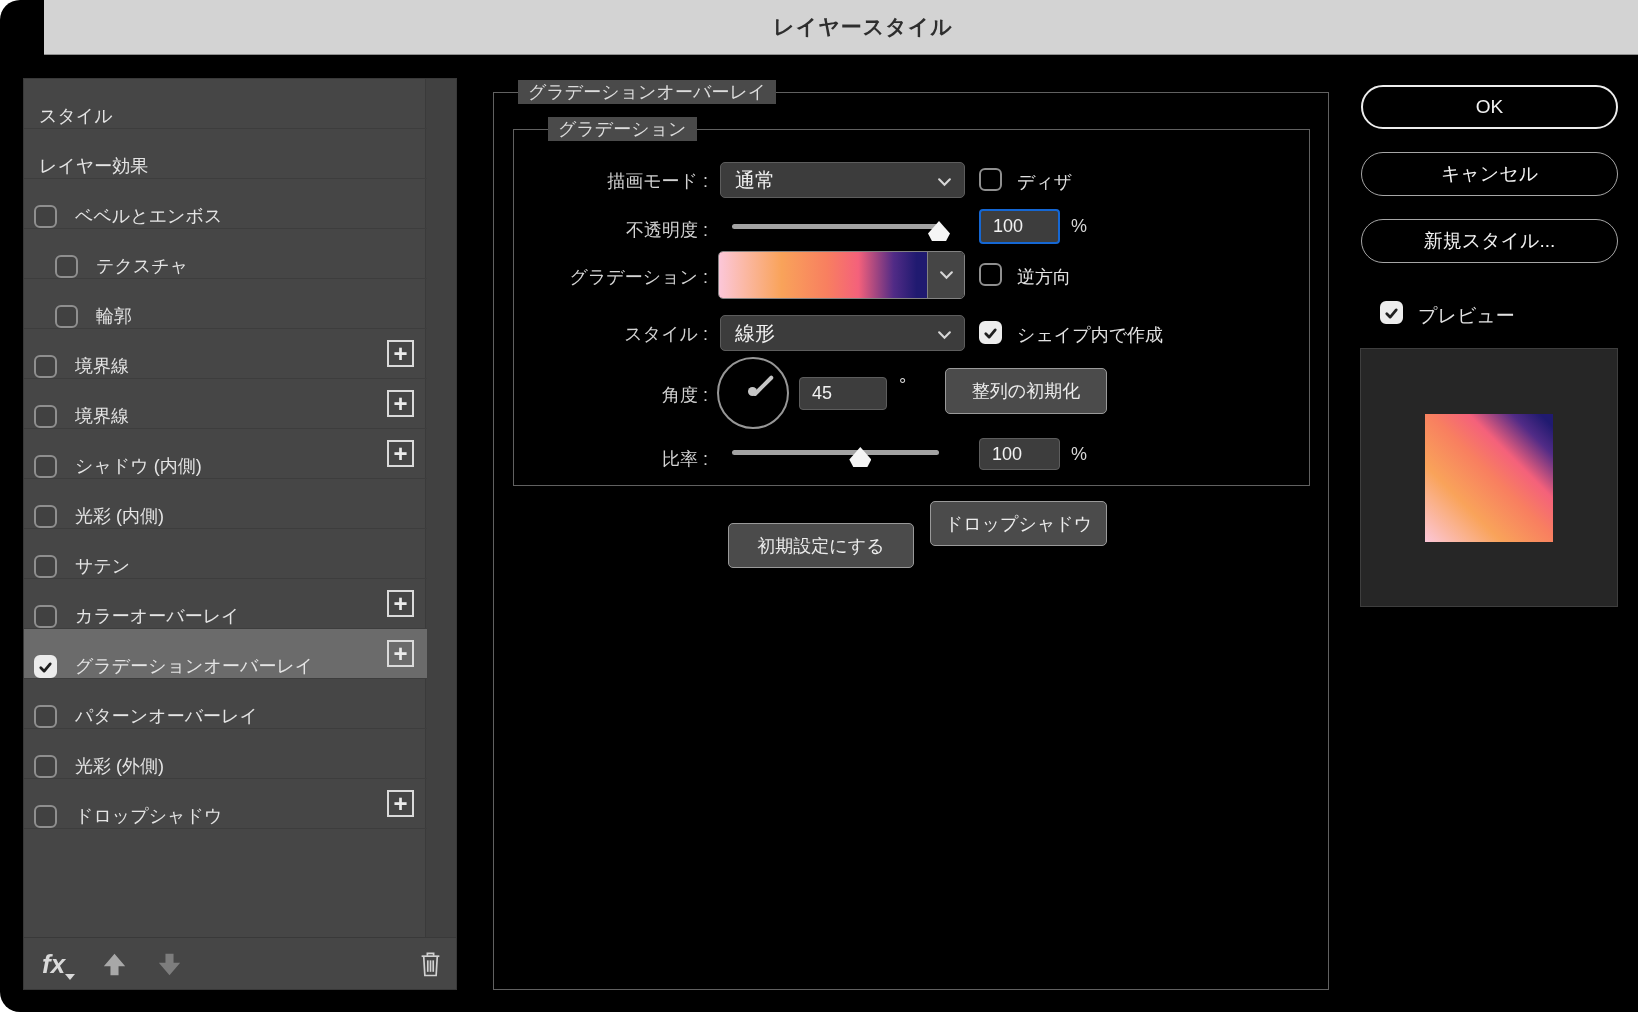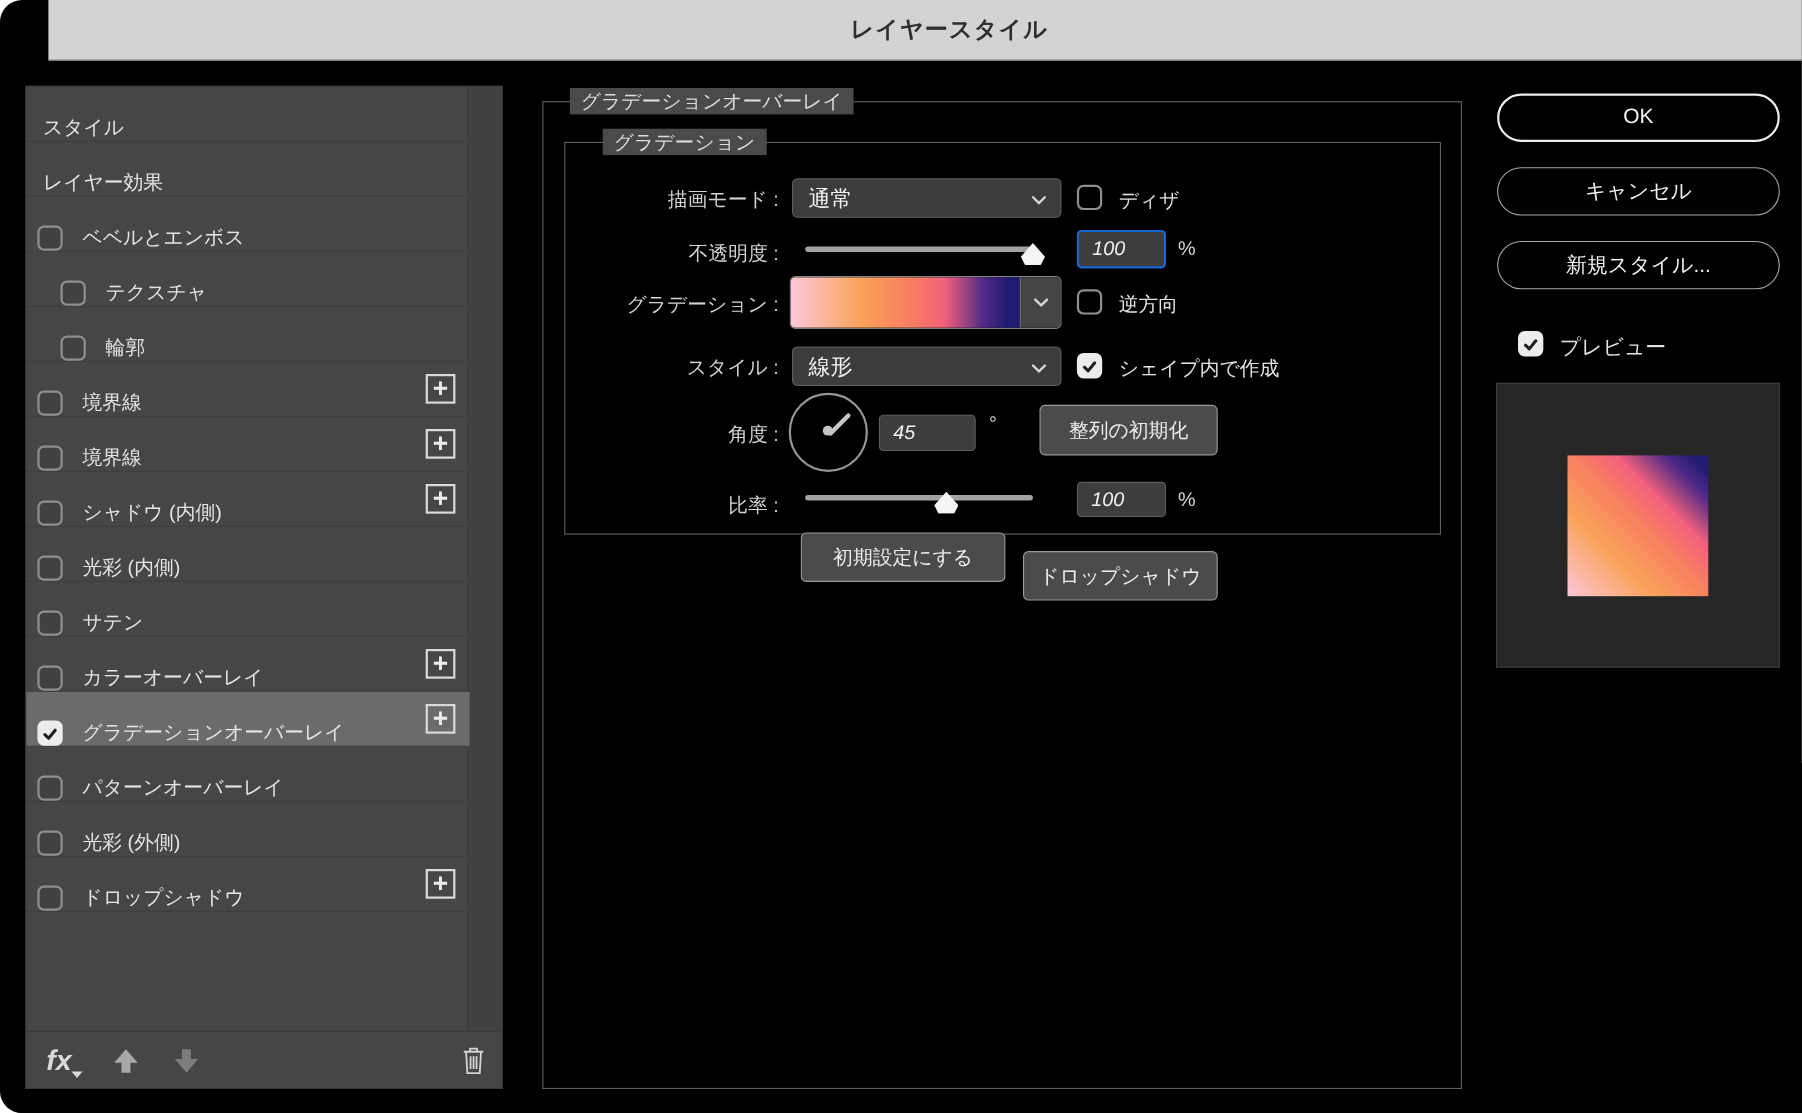--- a/index.html
+++ b/index.html
@@ -74,21 +74,21 @@
   .flabel{position:absolute;left:0;width:194px;text-align:right;color:#d3d3d3;font-size:18px;white-space:nowrap;}
   .dropdown{
     position:absolute;height:36px;box-sizing:border-box;background:#3c3c3c;
     border:1px solid #5d5d5d;border-radius:5px;display:flex;align-items:center;
     color:#f2f2f2;font-size:20px;padding-left:14px;cursor:default;
   }
   .dropdown .chev{position:absolute;right:12px;top:14px;}
   .valbox{
     position:absolute;box-sizing:border-box;background:#3d3d3d;
     border:1px solid #5d5d5d;border-radius:4px;color:#f2f2f2;font-size:18px;
-    padding:0 0 0 12px;font-family:"Liberation Sans",sans-serif;outline:none;font-style:italic;
+    padding:0 0 0 12px;font-family:"Liberation Sans",sans-serif;outline:none;
   }
   .valbox.focused{border:2px solid var(--accent,#1567d3);}
   .unit{position:absolute;color:#d6d6d6;font-size:18px;}
   .slider{position:absolute;height:35px;}
   .slider .track{position:absolute;left:0;right:0;top:15px;height:5px;background:#a3a3a3;border-radius:3px;}
   .slider .thumb{
     position:absolute;top:12px;width:22px;height:20px;background:#f5f5f5;
     clip-path:polygon(50% 0%,100% 62%,82% 100%,18% 100%,0% 62%);
     filter:drop-shadow(0 0 1px #2a2a2a);
   }
@@ -337,21 +337,21 @@
 
       <span class="flabel" style="top:317px">比率 :</span>
       <div class="slider" style="left:218px;top:305px;width:207px">
         <div class="track"></div>
         <div class="thumb" style="left: calc(62% - 11px);"></div>
       </div>
       <input class="valbox" style="left: 465px; top: 308px; width: 81px; height: 32px;" value="100">
       <span class="unit" style="left:557px;top:314px">%</span>
     </div>
 
-    <button class="btn" style="left:234px;top:391px;width:186px;height:45px">初期設定にする</button>
+    <button class="btn" style="left:234px;top:430px;width:186px;height:45px">初期設定にする</button>
     <button class="btn" style="left:436px;top:408px;width:177px;height:45px">ドロップシャドウ</button>
   </div>
 
   <button class="pill default" style="top:85px">OK</button>
   <button class="pill" style="top:152px">キャンセル</button>
   <button class="pill" style="top:219px">新規スタイル...</button>
 
   <span class="cb checked" style="position:absolute;left:1380px;top:301px">
     <svg width="15" height="15" viewBox="0 0 14 14">
         <path d="M2.6 7.3 L5.8 10.4 L11.4 3.6" stroke="#1f1f1f" stroke-width="2.6" fill="none" stroke-linecap="round" stroke-linejoin="round"></path>

